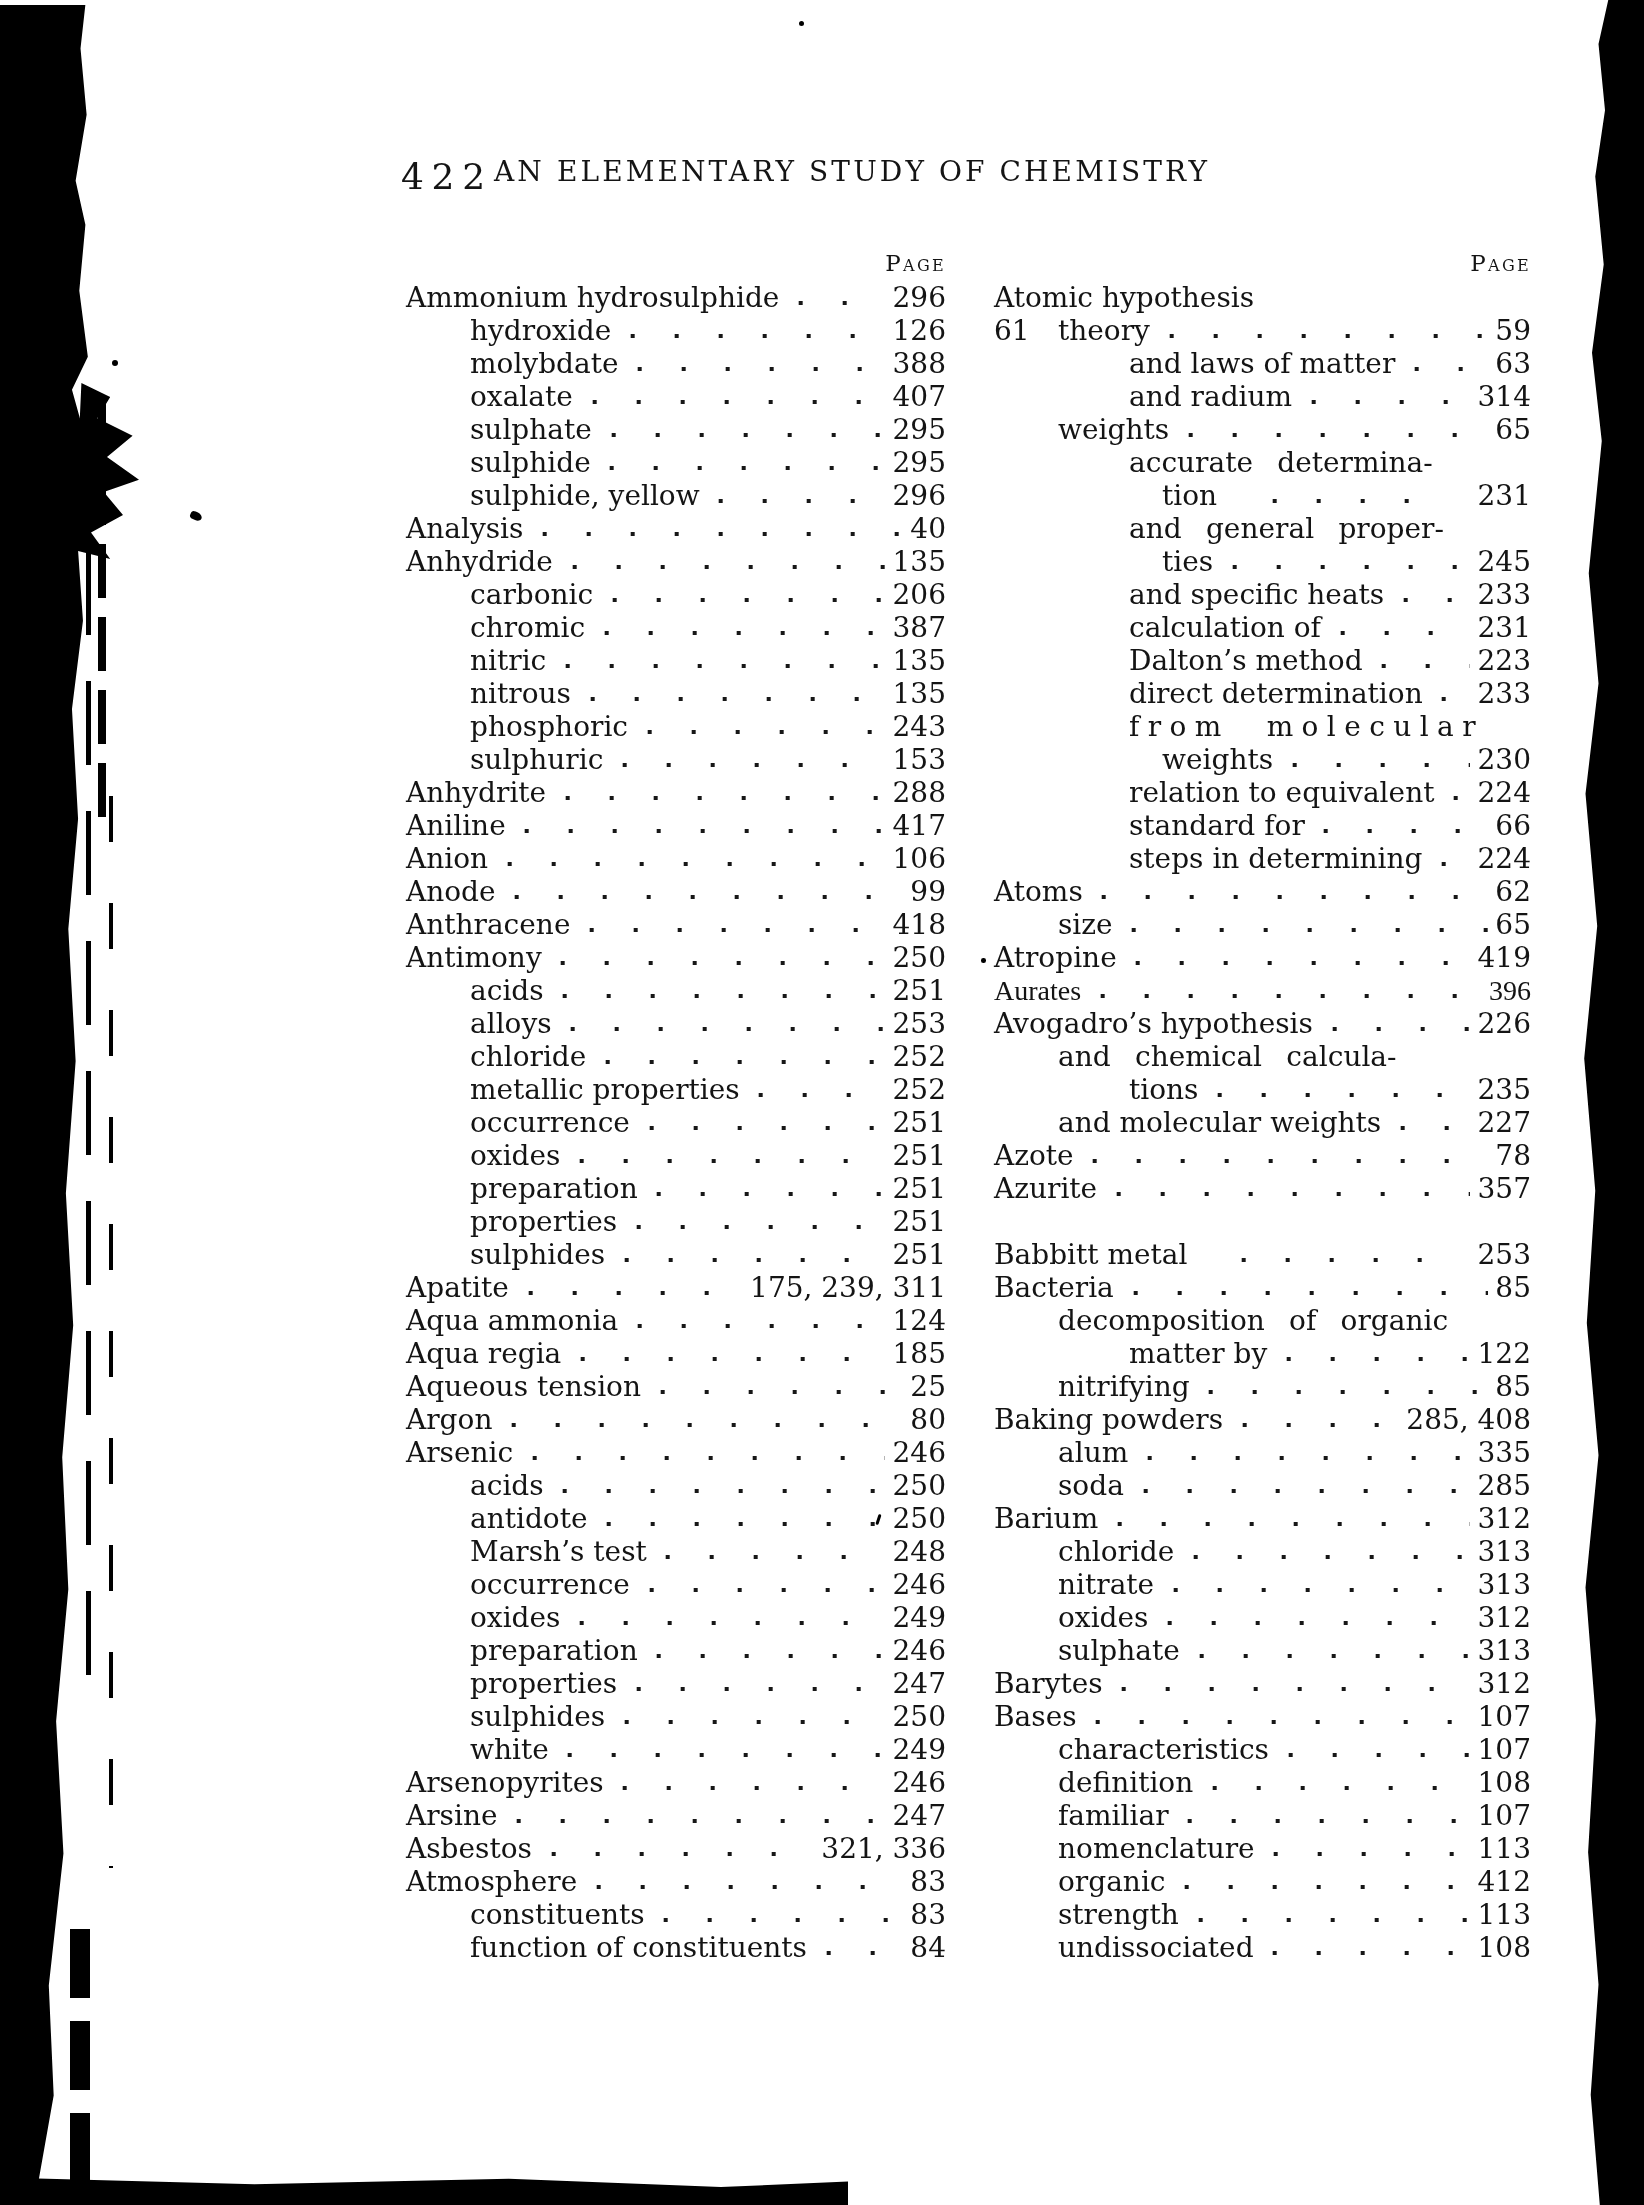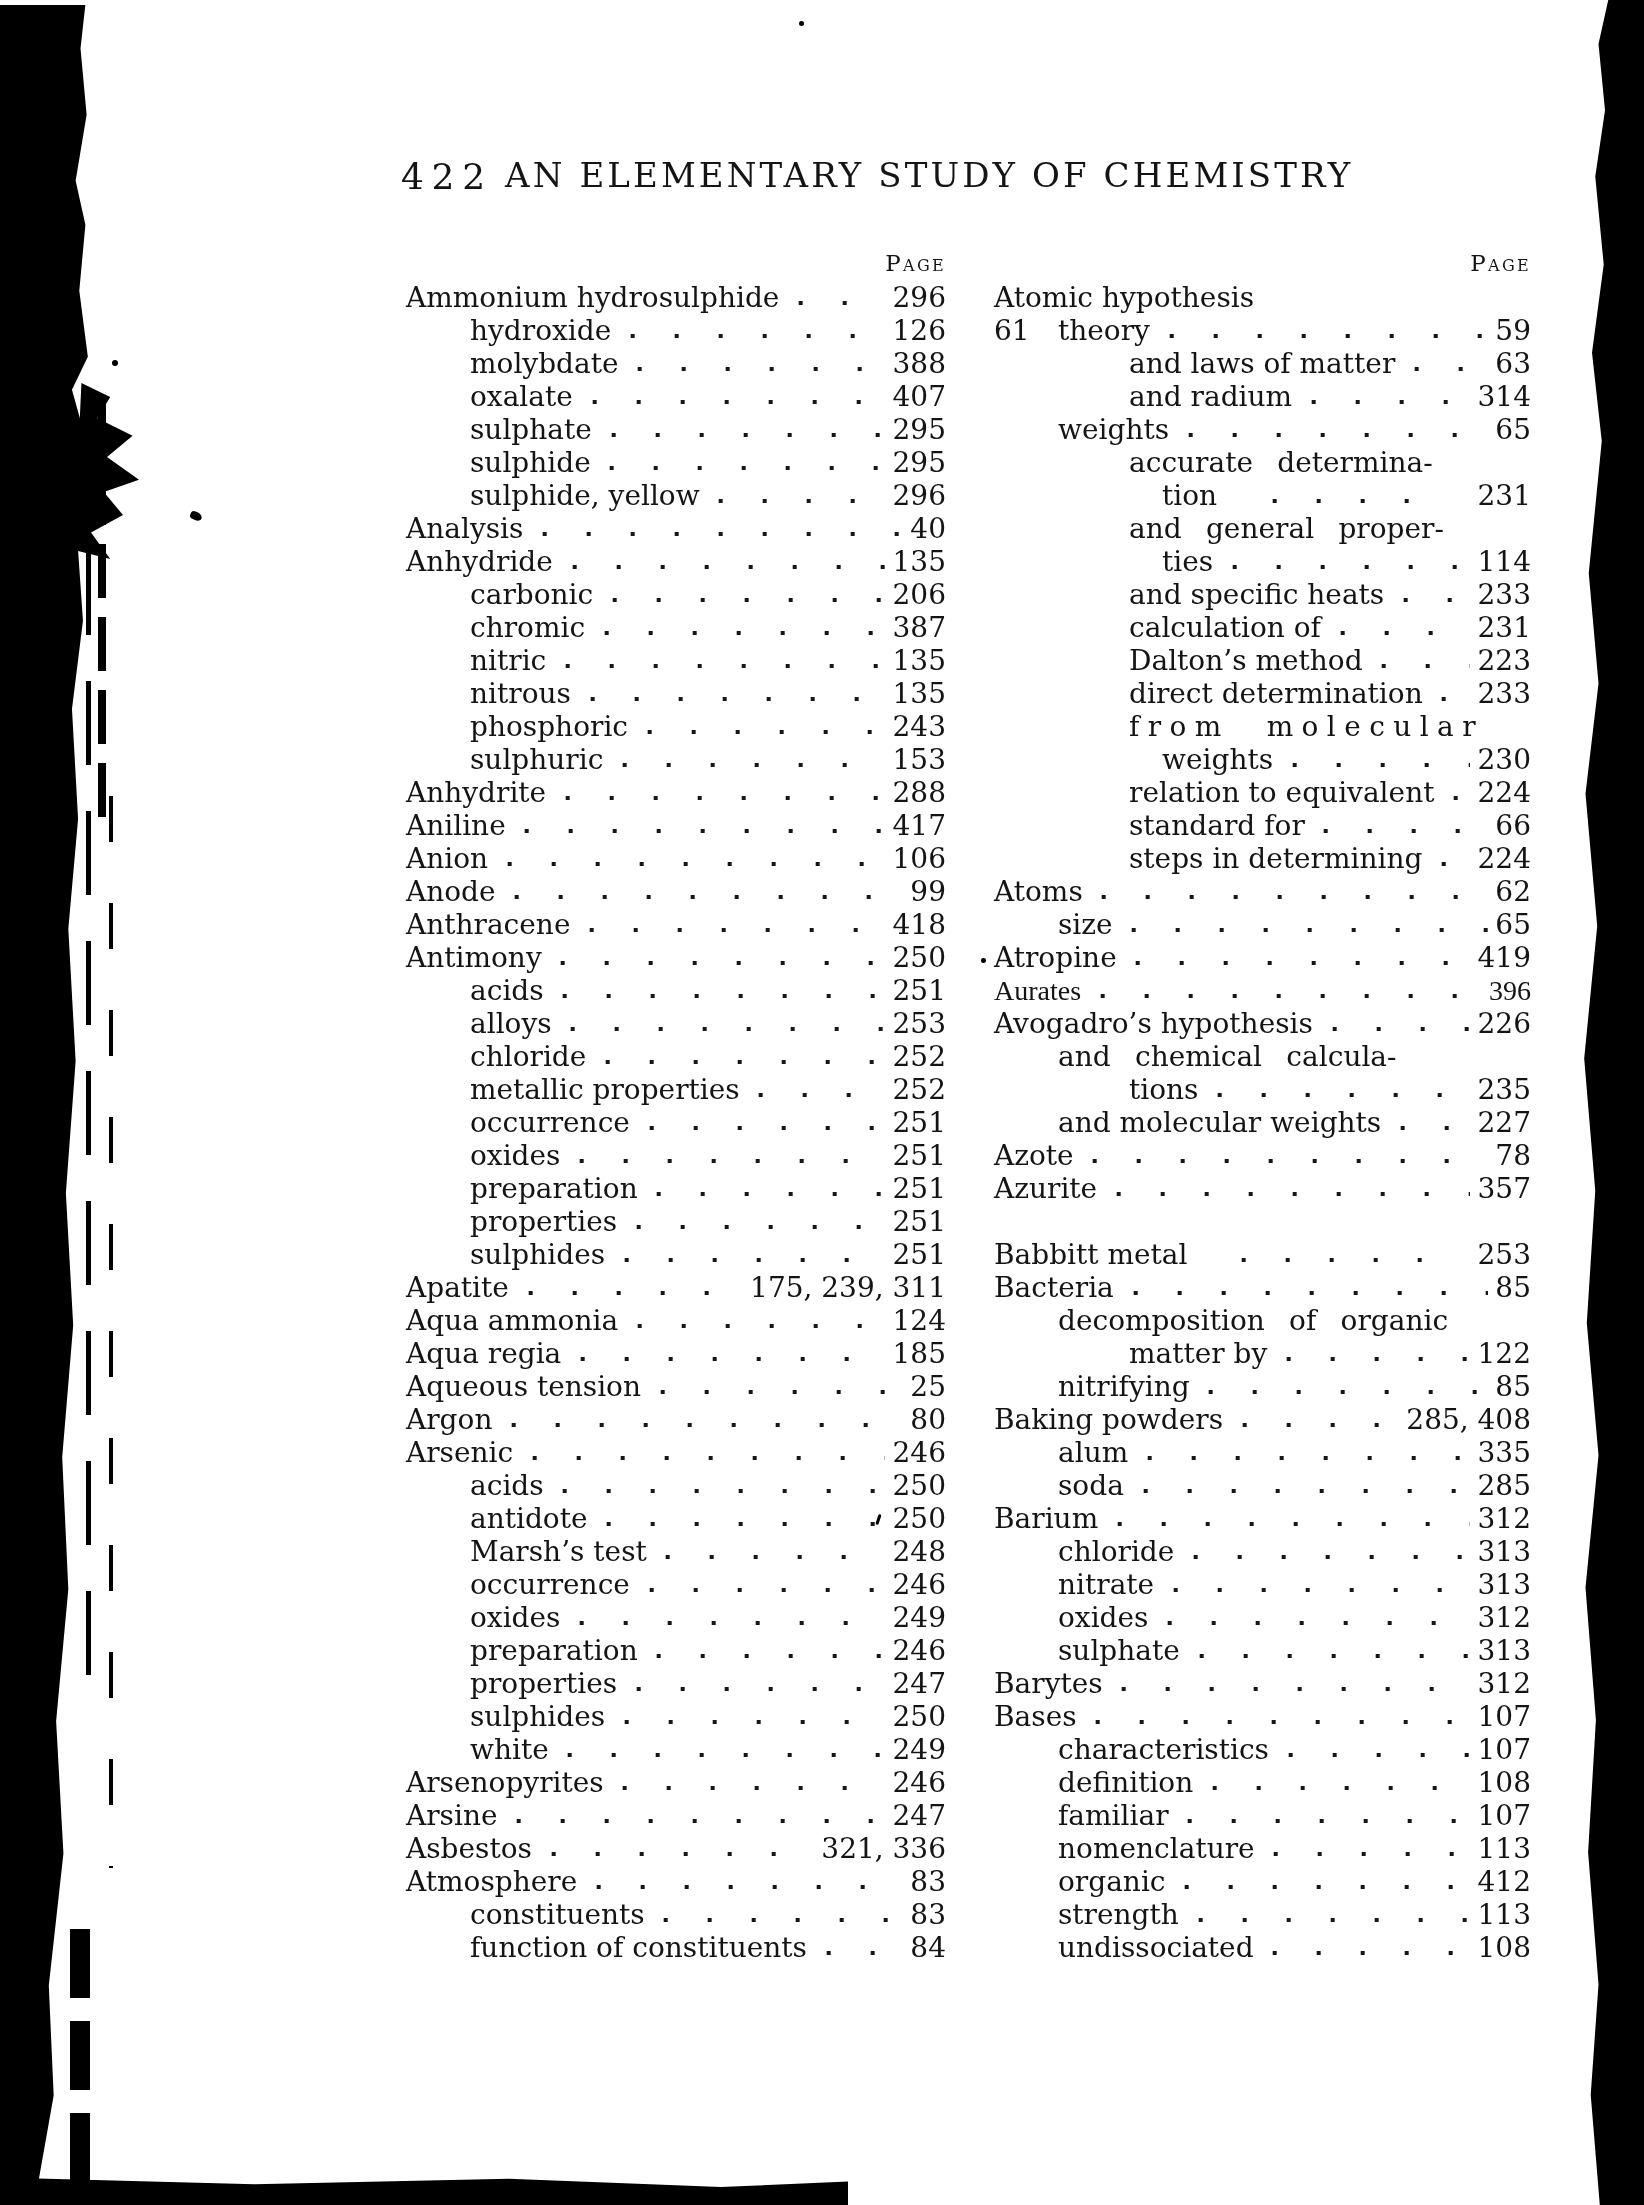--- a/index.html
+++ b/index.html
@@ -1,21 +1,21 @@
 <!DOCTYPE html>
 <html style="font-size:12.2px"><head>
 <meta charset="utf-8">
 <style>
   html,body{margin:0;padding:0;background:#ffffff;}
   .page{position:relative;width:1644px;height:2205px;background:#fff;overflow:hidden;
         font-family:"DejaVu Serif", serif;color:#141414;}
 
   
   .folio{position:absolute;left:401px;top:156px;font-size:36px;letter-spacing:7.7px;white-space:nowrap;}
-  .title{position:absolute;left:505px;top:155px;font-size:34px;letter-spacing:3.1px;white-space:nowrap;}
+  .title{position:absolute;left:494px;top:155px;font-size:28px;letter-spacing:3.1px;white-space:nowrap;}
 
   
   .col{position:absolute;top:246px;}
   .col-left{left:406px;width:540px;}
   .col-right{left:994px;width:537px;}
   .pagelabel{height:35px;line-height:35px;text-align:right;font-size:23px;
              font-variant:small-caps;letter-spacing:2.3px;}
   .row{display:flex;align-items:baseline;height:33px;line-height:33px;font-size:28px;}
   .row.blank{height:33px;}
   .et{white-space:nowrap;}
@@ -377,21 +377,21 @@
         <span class="ep">231</span>
       </div>
       <div class="row" style="padding-left: 135px;">
         <span class="et just">and general proper-</span>
         <span class="leader off"></span>
         <span class="ep"></span>
       </div>
       <div class="row" style="padding-left: 168px;">
         <span class="et">ties</span>
         <span class="leader"></span>
-        <span class="ep">114</span>
+        <span class="ep">245</span>
       </div>
       <div class="row" style="padding-left: 135px;">
         <span class="et">and specific heats</span>
         <span class="leader"></span>
         <span class="ep">233</span>
       </div>
       <div class="row" style="padding-left: 135px;">
         <span class="et">calculation of</span>
         <span class="leader"></span>
         <span class="ep">231</span>

